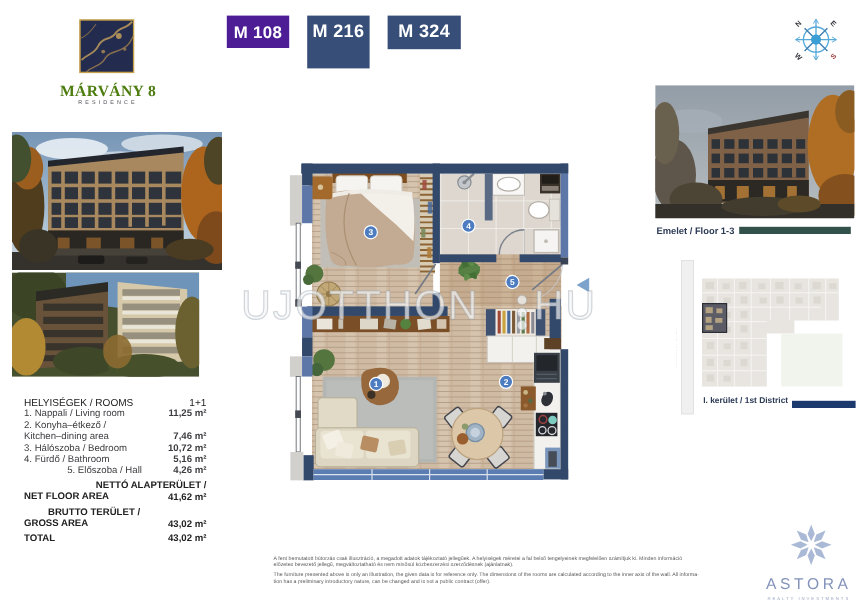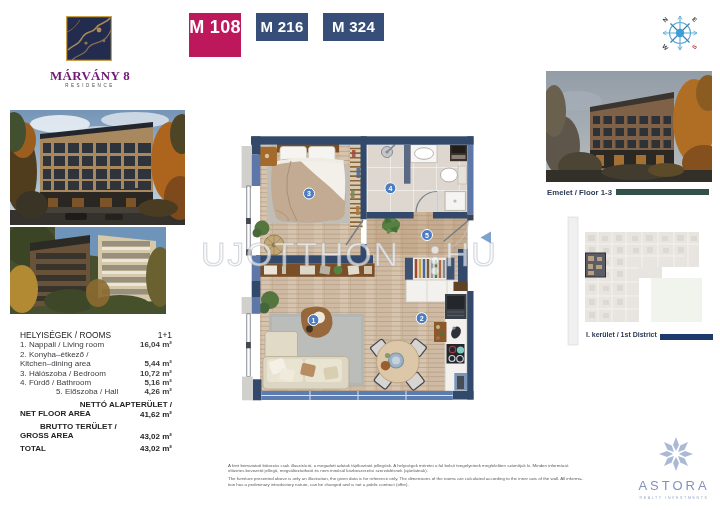--- a/index.html
+++ b/index.html
@@ -15,28 +15,28 @@
   <svg class="abs" style="left:26px;top:2px;" width="46" height="45" viewBox="0 0 46 45">
     <rect x="0.5" y="0.5" width="45" height="44" fill="#232c4e" stroke="#c8a24a" stroke-width="1.5"></rect>
     <path d="M2 34 C8 28 12 30 16 22 C20 14 26 18 30 12 C34 6 40 8 44 2" stroke="#b4935a" stroke-width="1.6" fill="none" opacity="0.9"></path>
     <path d="M6 44 C12 38 18 40 22 32 C26 26 34 28 40 22 C43 19 44 16 45 14" stroke="#a08050" stroke-width="1.2" fill="none" opacity="0.8"></path>
     <path d="M1 16 C6 14 10 10 14 4" stroke="#9a7c4c" stroke-width="1" fill="none" opacity="0.7"></path>
     <circle cx="33" cy="14" r="2.4" fill="#c2a05c" opacity="0.85"></circle>
     <circle cx="20" cy="27" r="1.6" fill="#b08c50" opacity="0.8"></circle>
     <circle cx="38" cy="25" r="1.3" fill="#b08c50" opacity="0.7"></circle>
   </svg>
 
-  <div class="abs" style="left:-30px;top:54px;width:160px;font-family:'Liberation Serif',serif;font-weight:700;font-size:13px;letter-spacing:0.3px;color:#701a75;">MÁRVÁNY 8</div>
+  <div class="abs" style="left:-30px;top:54px;width:160px;font-family:'Liberation Serif',serif;font-weight:700;font-size:13px;letter-spacing:0.3px;color:#4d7c0f;">MÁRVÁNY 8</div>
 
   <div class="abs" style="left:-30px;top:69px;width:160px;font-size:4.5px;letter-spacing:2.6px;color:#4a4a52;">RESIDENCE</div>
 </div>
 
-<div class="abs" style="left:189px;top:13px;width:52px;height:44px;background:#be185d;color:#fff;font-weight:700;font-size:18px;text-align:center;line-height:28px;letter-spacing:0.3px;">M 108</div>
-
-<div class="abs" style="left:256px;top:13px;width:52px;height:28px;background:#374f78;color:#fff;font-weight:700;font-size:15px;text-align:center;line-height:28px;letter-spacing:0.3px;">M 216</div>
+<div class="abs" style="left:189px;top:13px;width:52px;height:27px;background:#4c1d95;color:#fff;font-weight:700;font-size:14px;text-align:center;line-height:28px;letter-spacing:0.3px;">M 108</div>
+
+<div class="abs" style="left:256px;top:13px;width:52px;height:44px;background:#374f78;color:#fff;font-weight:700;font-size:15px;text-align:center;line-height:28px;letter-spacing:0.3px;">M 216</div>
 
 <div class="abs" style="left:323px;top:13px;width:61px;height:28px;background:#374f78;color:#fff;font-weight:700;font-size:15px;text-align:center;line-height:28px;letter-spacing:0.3px;">M 324</div>
 
 <svg class="abs" style="left:659px;top:12px;" width="42" height="42" viewBox="0 0 42 42">
   <g stroke="#55a9da" stroke-width="1.1" fill="none">
     <circle cx="21" cy="21" r="10.5"></circle>
     <path d="M21 4 L21 38 M4 21 L38 21"></path>
     <path d="M21 4 l-2.2 3.6 M21 4 l2.2 3.6 M21 38 l-2.2 -3.6 M21 38 l2.2 -3.6 M4 21 l3.6 -2.2 M4 21 l3.6 2.2 M38 21 l-3.6 -2.2 M38 21 l-3.6 2.2" stroke-width="0.8"></path>
   </g>
   <g stroke="#3f7fb4" stroke-width="1.2">
@@ -506,24 +506,24 @@
     <circle cx="236" cy="22" r="3.9"></circle>
     <circle cx="236" cy="32.5" r="3.9"></circle>
     <circle cx="236" cy="43" r="3.9"></circle>
   </g>
 </svg>
 
 <div class="abs" style="left:20px;top:331px;width:152px;font-size:8px;color:#3c3c40;line-height:9.4px;">
 
   <div style="position:relative;font-weight:400;color:#222;font-size:8.4px;">HELYISÉGEK / ROOMS<span style="position:absolute;right:0;">1+1</span></div>
 
-  <div style="position:relative;">1. Nappali / Living room<span style="position:absolute;right:0;font-weight:700;">16,04 m²</span></div>
+  <div style="position:relative;">1. Nappali / Living room<span style="position:absolute;right:0;font-weight:700;">11,25 m²</span></div>
 
   <div>2. Konyha–étkező /</div>
-  <div style="position:relative;">Kitchen–dining area<span style="position:absolute;right:0;font-weight:700;">5,44 m²</span></div>
+  <div style="position:relative;">Kitchen–dining area<span style="position:absolute;right:0;font-weight:700;">7,46 m²</span></div>
 
   <div style="position:relative;">3. Hálószoba / Bedroom<span style="position:absolute;right:0;font-weight:700;">10,72 m²</span></div>
 
   <div style="position:relative;">4. Fürdő / Bathroom<span style="position:absolute;right:0;font-weight:700;">5,16 m²</span></div>
 
   <div style="position:relative;margin-left:36px;">5. Előszoba / Hall<span style="position:absolute;right:0;font-weight:700;">4,26 m²</span></div>
 
   <div style="margin-top:3px;font-weight:700;color:#222;text-align:right;">NETTÓ ALAPTERÜLET /</div>
   <div style="position:relative;font-weight:700;color:#222;">NET FLOOR AREA<span style="position:absolute;right:0;top:1px;">41,62 m²</span></div>
 

